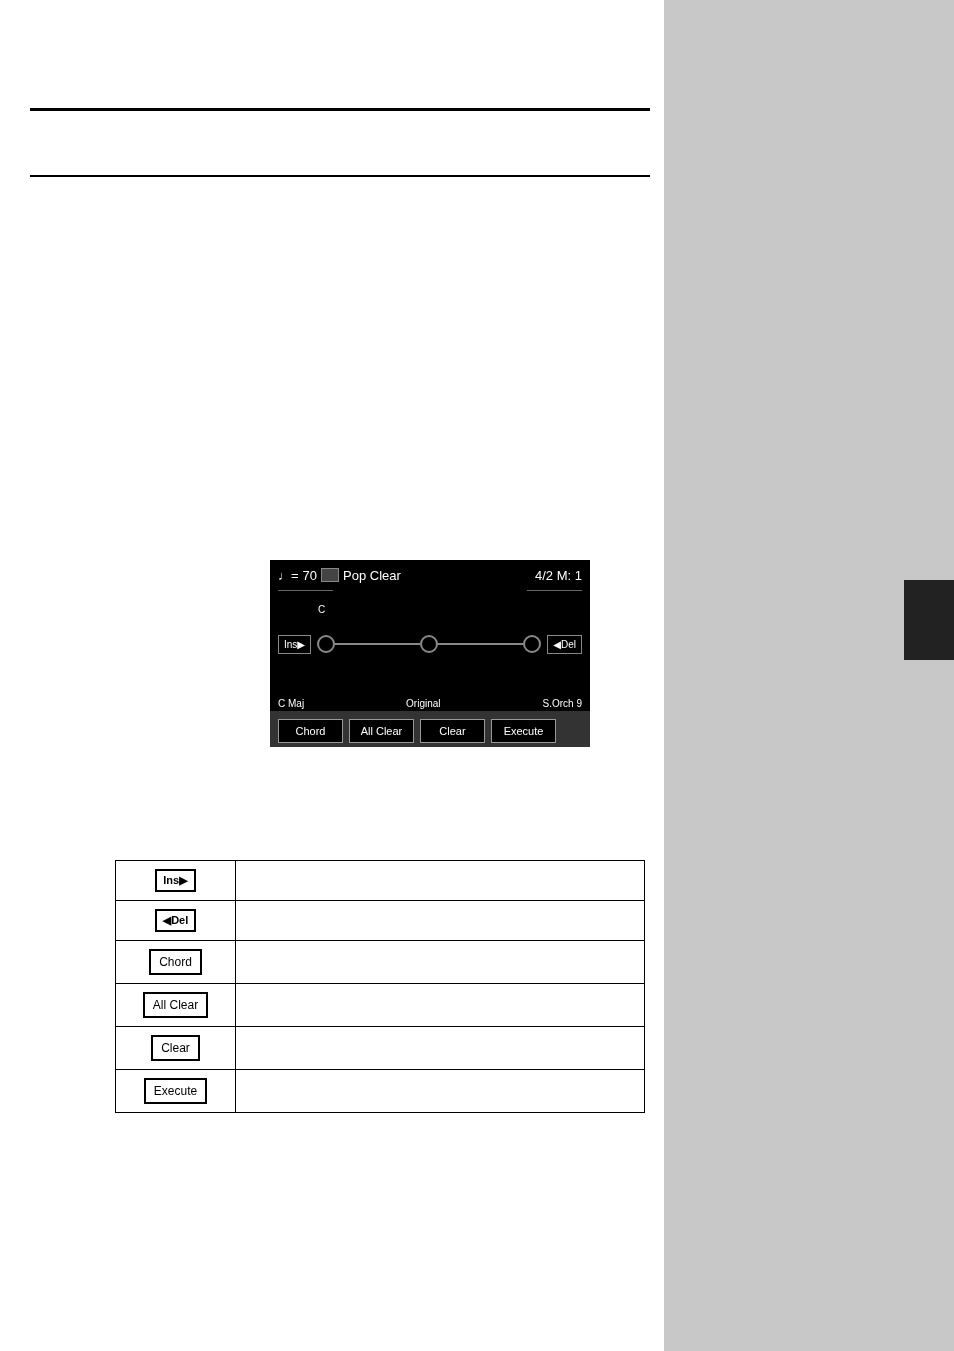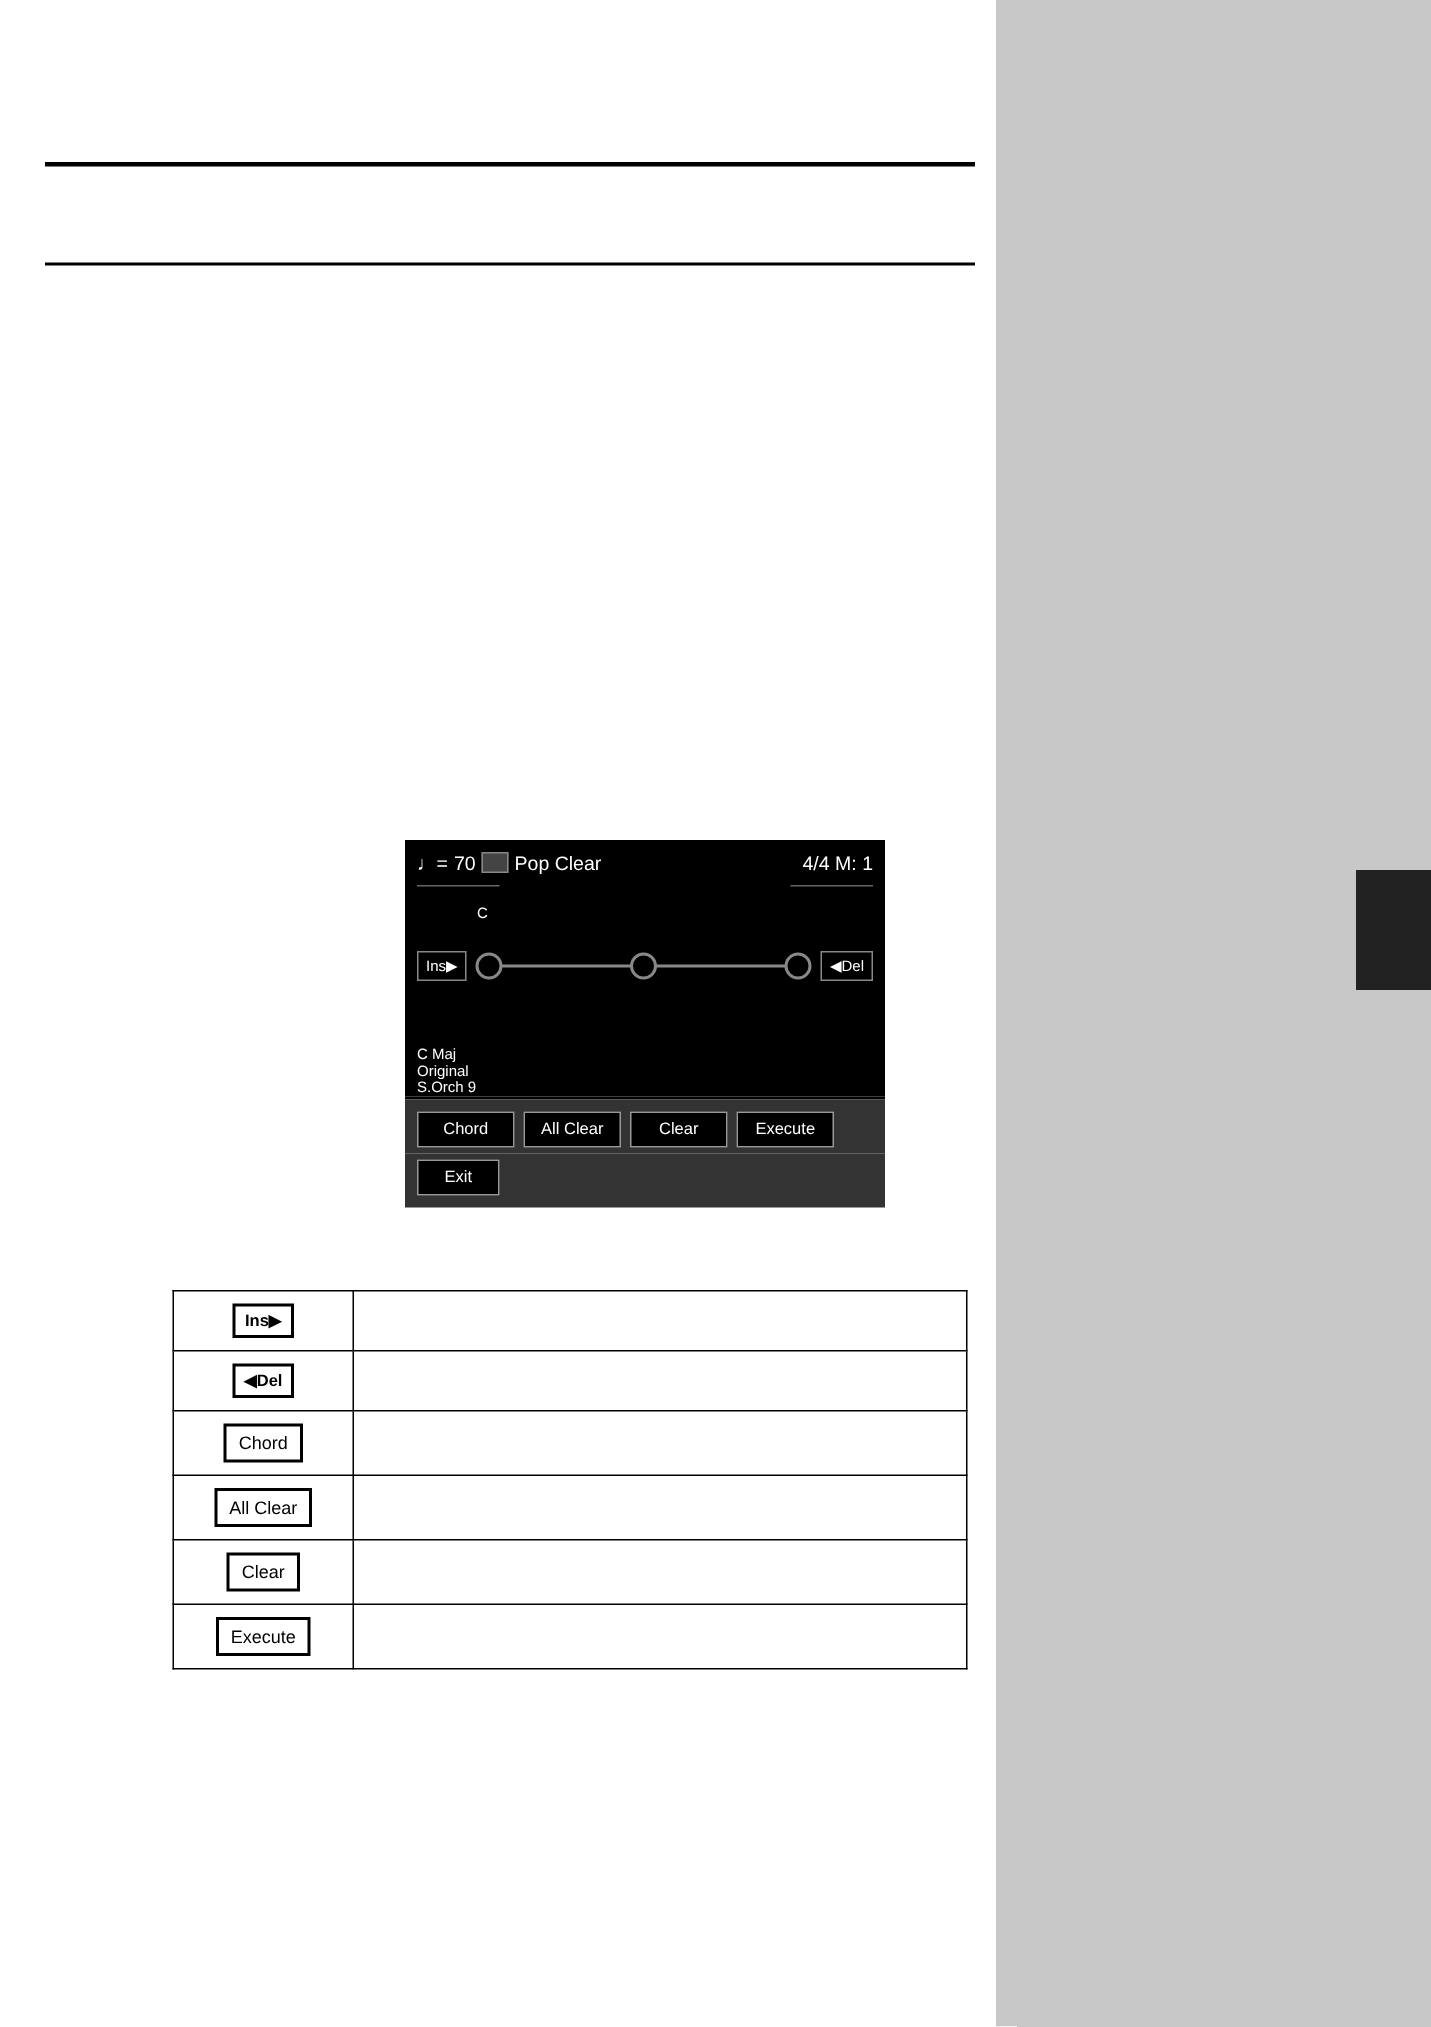--- a/index.html
+++ b/index.html
@@ -127,21 +127,20 @@
     }
 
     
     .screen-labels {
       display: flex;
       justify-content: space-between;
       padding: 4px 8px 0 8px;
       font-size: 10px;
       color: #fff;
       background: #000;
-      flex-direction: column;
     }
 
     .ctrl-btn-row {
       display: flex;
       gap: 6px;
     }
 
     .ctrl-btn {
       background: #000;
       color: #fff;
@@ -262,21 +261,21 @@
   <div class="screen-container">
 
     <div class="screen-topbar">
       <div class="screen-topbar-left">
         <span>♩= </span>
         <span>70</span>
         <span class="screen-topbar-icon"></span>
         <span>Pop Clear</span>
       </div>
       <div>
-        <span>4/4</span>
+        <span>4/2</span>
         <span>M:</span>
         <span>1</span>
       </div>
     </div>
 
     <div style="background:#000; position:relative; height:4px;">
       <div style="position:absolute; left:8px; top:0; width:55px; height:1px; background:#666;"></div>
       <div style="position:absolute; right:8px; top:0; width:55px; height:1px; background:#666;"></div>
     </div>
 
@@ -308,25 +307,20 @@
 
     <div style="background:#333; padding:8px 8px 4px 8px;">
       <div class="ctrl-btn-row">
         <button class="ctrl-btn">Chord</button>
         <button class="ctrl-btn">All Clear</button>
         <button class="ctrl-btn">Clear</button>
         <button class="ctrl-btn">Execute</button>
       </div>
     </div>
 
-    <div style="background:#333; padding:4px 8px 8px 8px;">
-      <div class="ctrl-btn-row">
-        <button class="ctrl-btn-exit">Exit</button>
-      </div>
-    </div>
   </div>
 
   <table class="ref-table">
     <tbody>
 
       <tr>
         <td>
           <span class="tbl-btn-ins">Ins▶</span>
         </td>
         <td></td>

